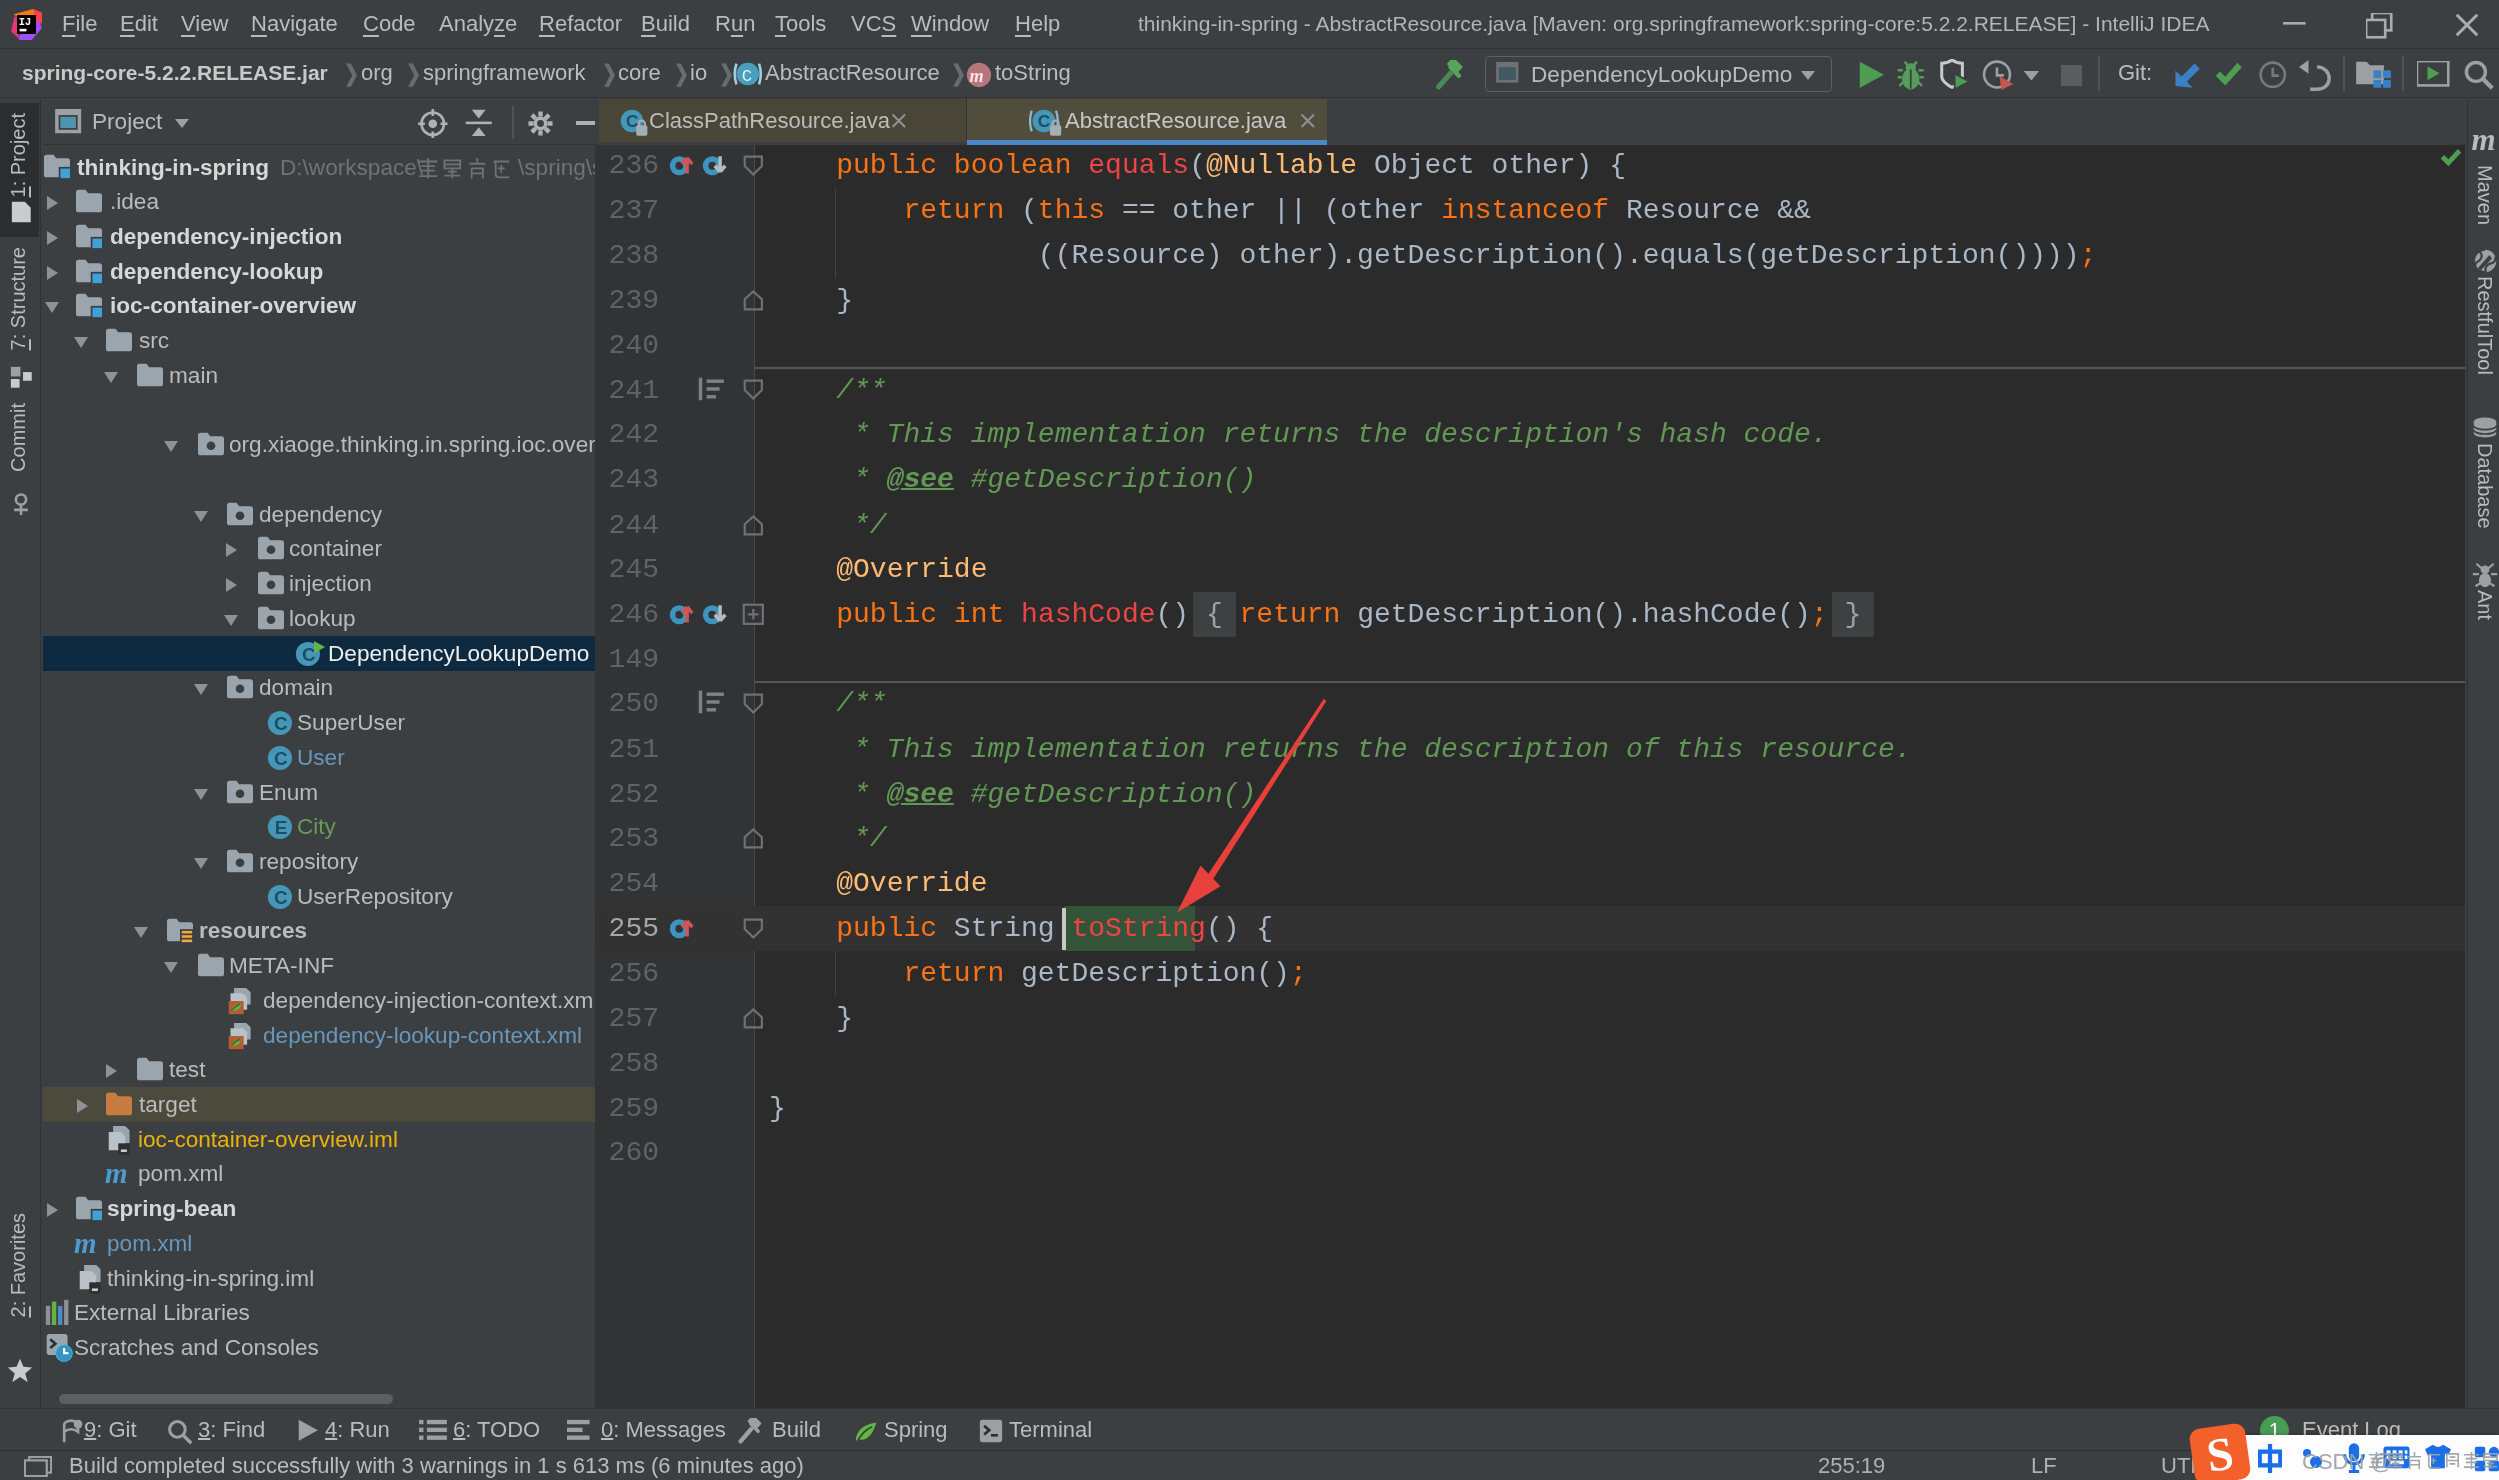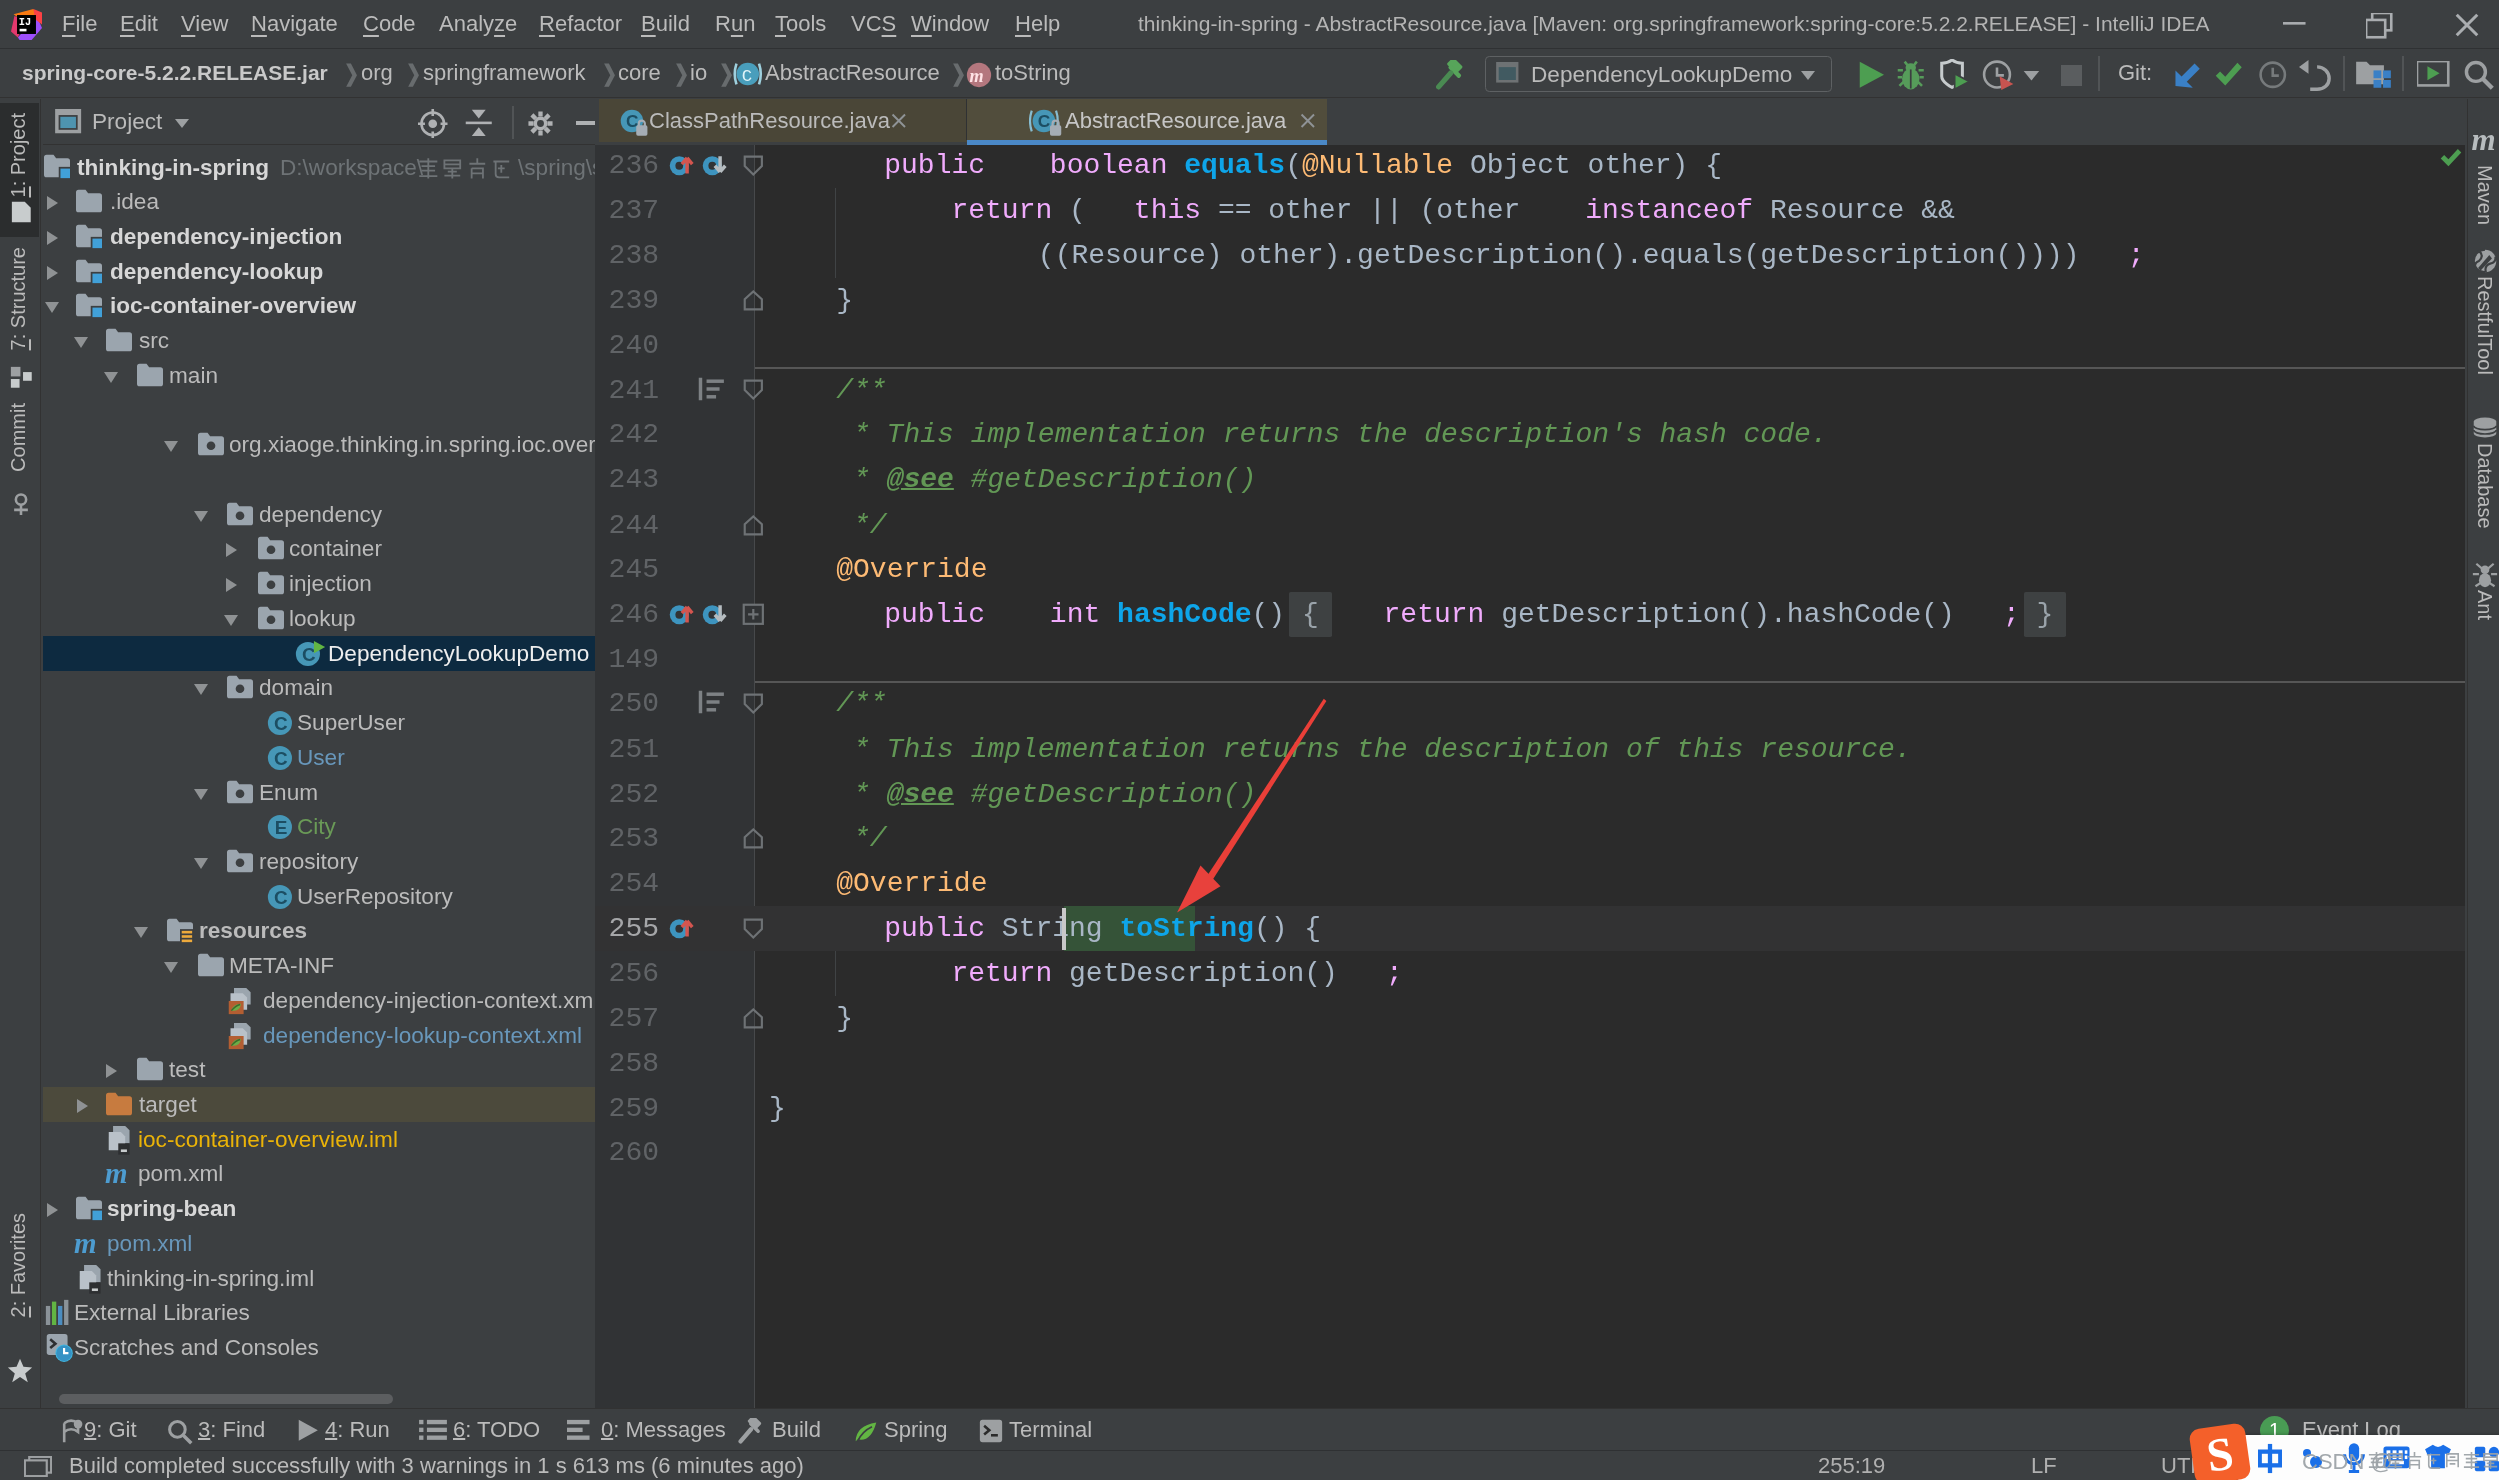--- a/index.html
+++ b/index.html
@@ -31,22 +31,22 @@
   .trow .txt { position:absolute; top:0; height:35px; line-height:35px; font-size:22.6px; color:#bbbbbb; white-space:nowrap; }
   .arrow-e { position:absolute; top:12px; width:0; height:0; border-left:11.3px solid #8f9294; border-top:7px solid transparent; border-bottom:7px solid transparent; }
   .arrow-d { position:absolute; top:14px; width:0; height:0; border-top:11.3px solid #8f9294; border-left:7px solid transparent; border-right:7px solid transparent; }
 
   
   #editorwrap { position:absolute; left:595px; top:99px; width:1870px; height:1309px; background:#2b2b2b; }
   #tabbar { position:absolute; left:0; top:0; width:1870px; height:46px; background:#3c3f41; }
   #gutter { position:absolute; left:0; top:46px; width:160px; height:1263px; background:#313335; border-right:1.7px solid #47494b; }
   .lnum { position:absolute; left:0; width:64px; text-align:right; font-family:"Liberation Mono", monospace; font-size:28px; color:#606366; line-height:45px; height:45px; }
   .codeline { position:absolute; left:769px; height:45px; line-height:45px; font-family:"Liberation Mono", monospace; font-size:28px; color:#a9b7c6; white-space:pre; }
-  .kw { color:#f0abfc;margin-left:48px; }
-  .fn { color:#0ea5e9;font-weight:bold; }
+  .kw { color:#f97316; }
+  .fn { color:#ef4444; }
   .ann { color:#fdba74;text-align:center; }
   .doc { color:#629755; font-style:italic; }
   .doctag { color:#629755; font-weight:bold; text-decoration:underline; text-decoration-thickness:1.7px; }
   .fold { background:#3e4142; color:#9aa3aa; border-radius:1.7px; display:inline-block; padding:0 13px; margin:0 -13px; }
 
   
   #rightstripe { position:absolute; left:2467px; top:99px; width:33px; height:1309px; background:#3c3f41; border-left:1.7px solid #323232; }
 
   
   #bottomstripe { position:absolute; left:0; top:1408px; width:2500px; height:43px; background:#3c3f41; border-top:1.7px solid #323232; }

